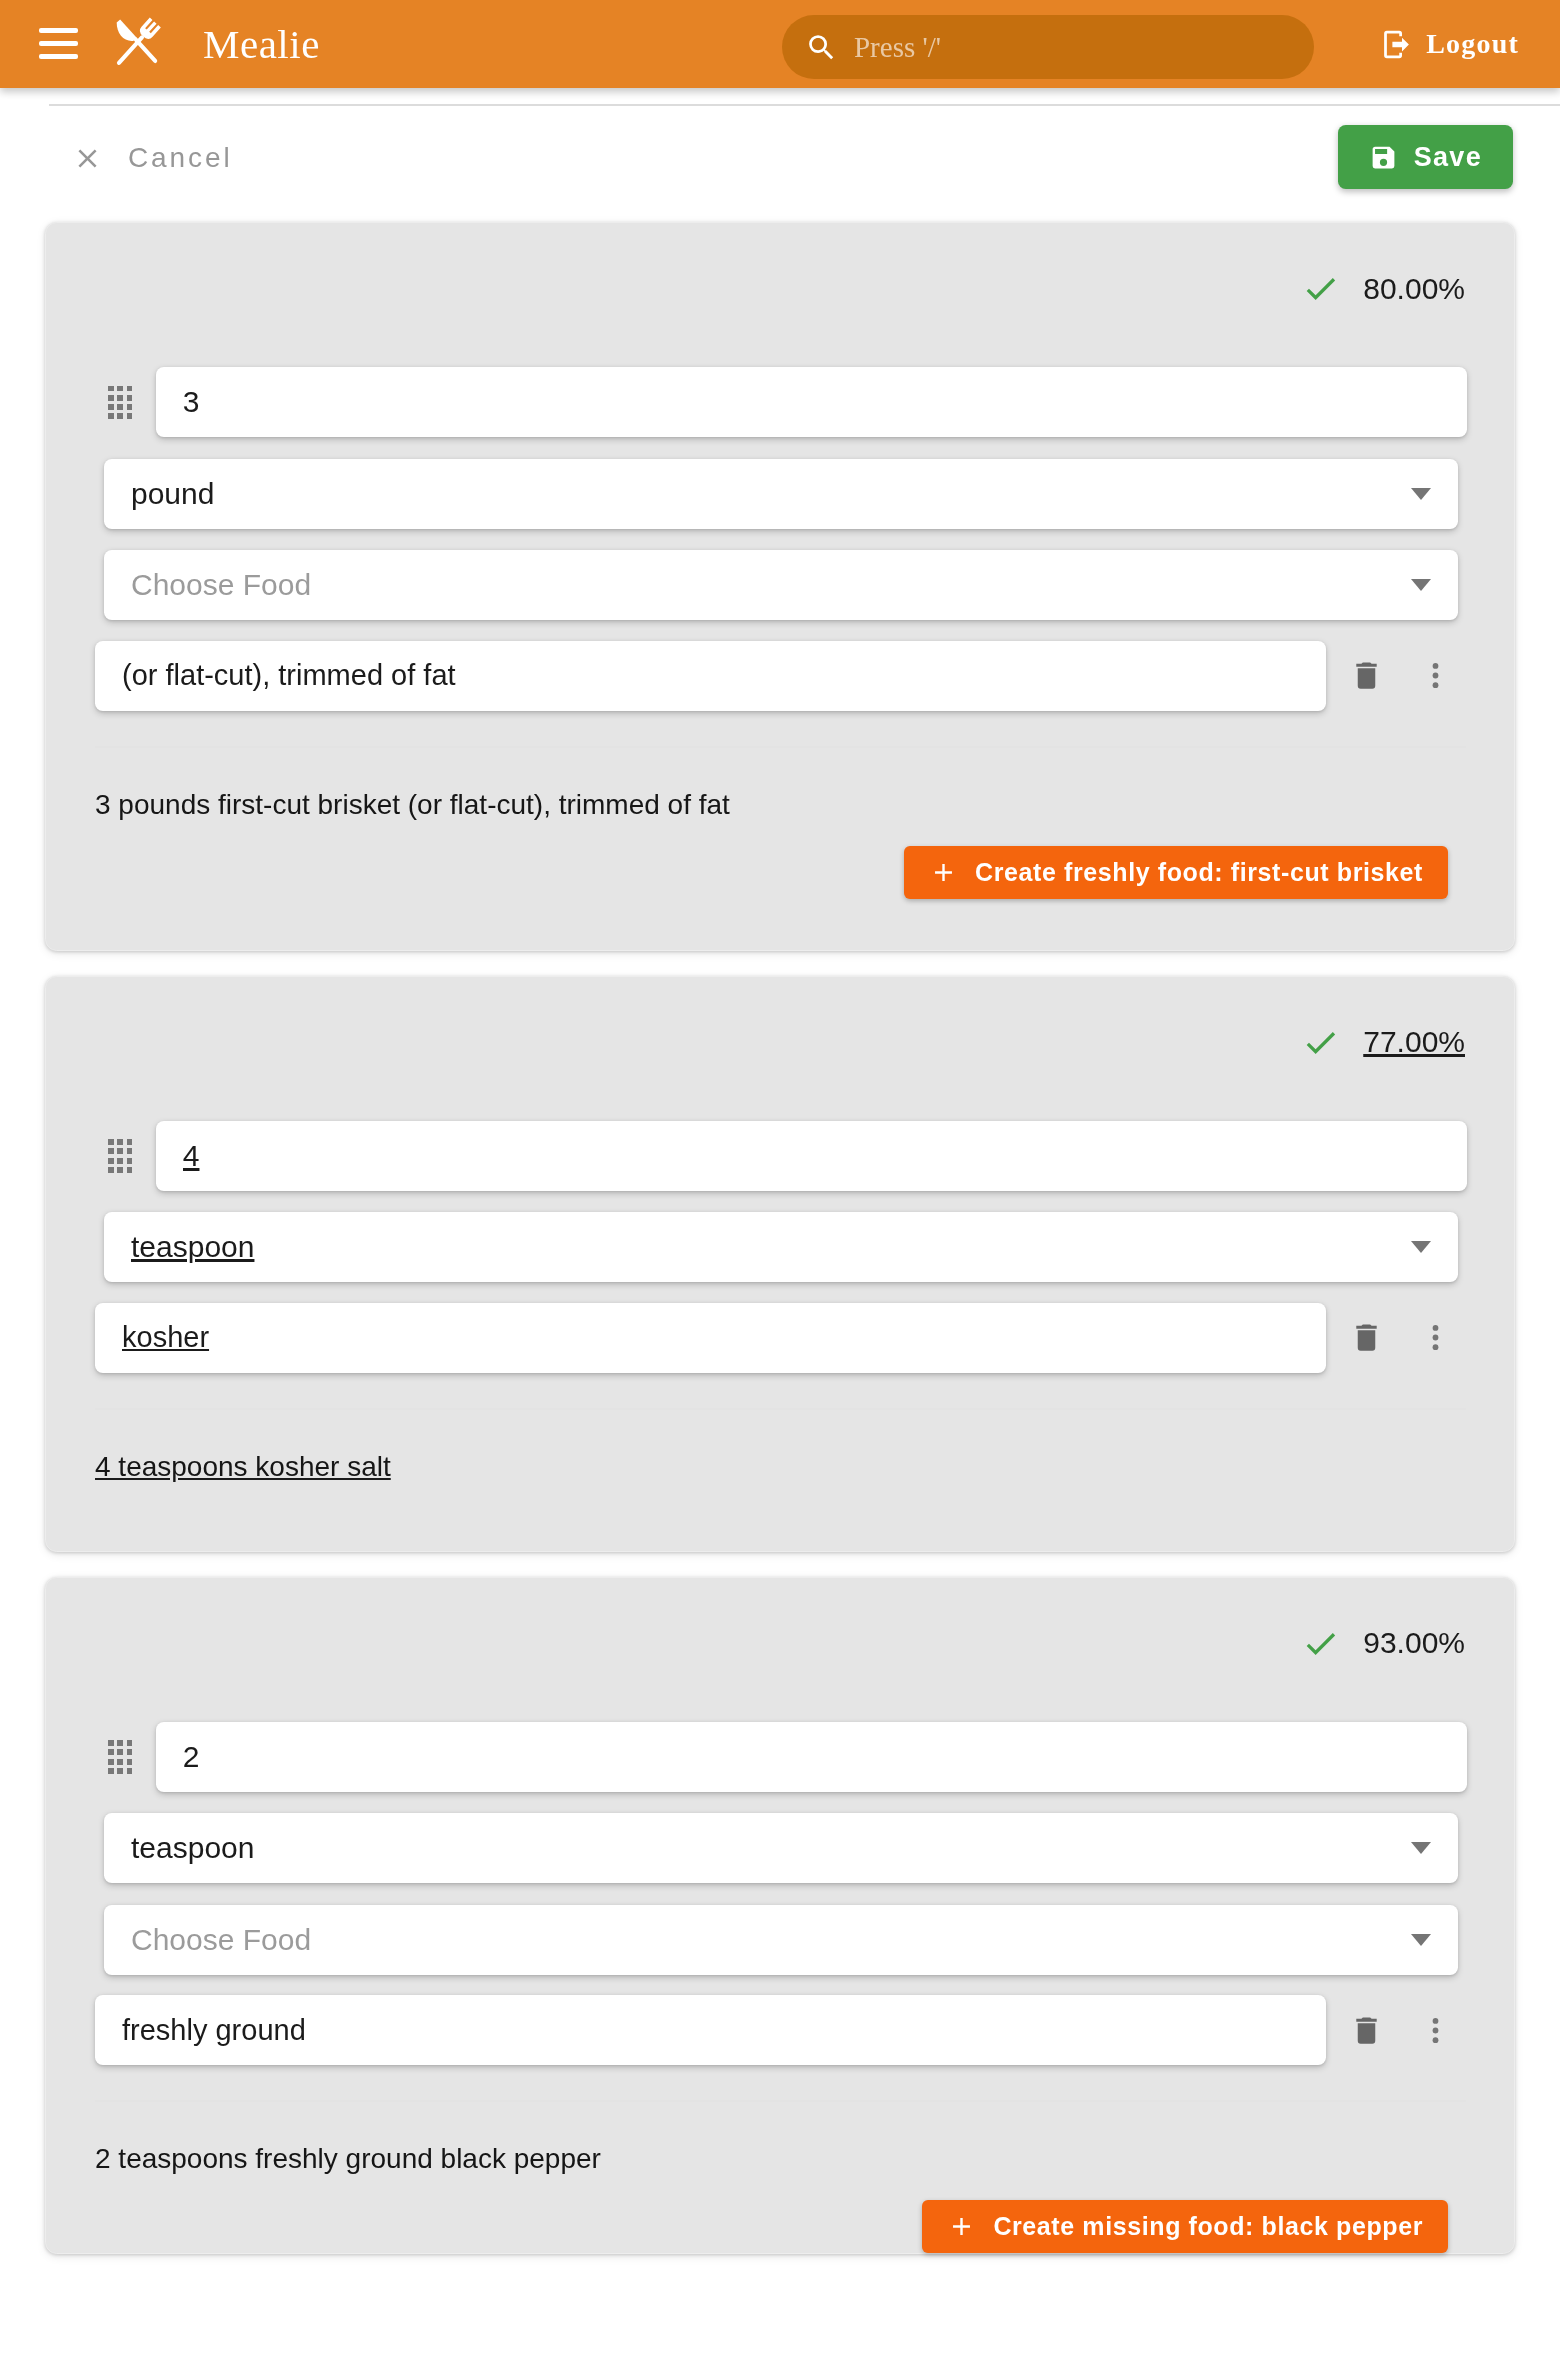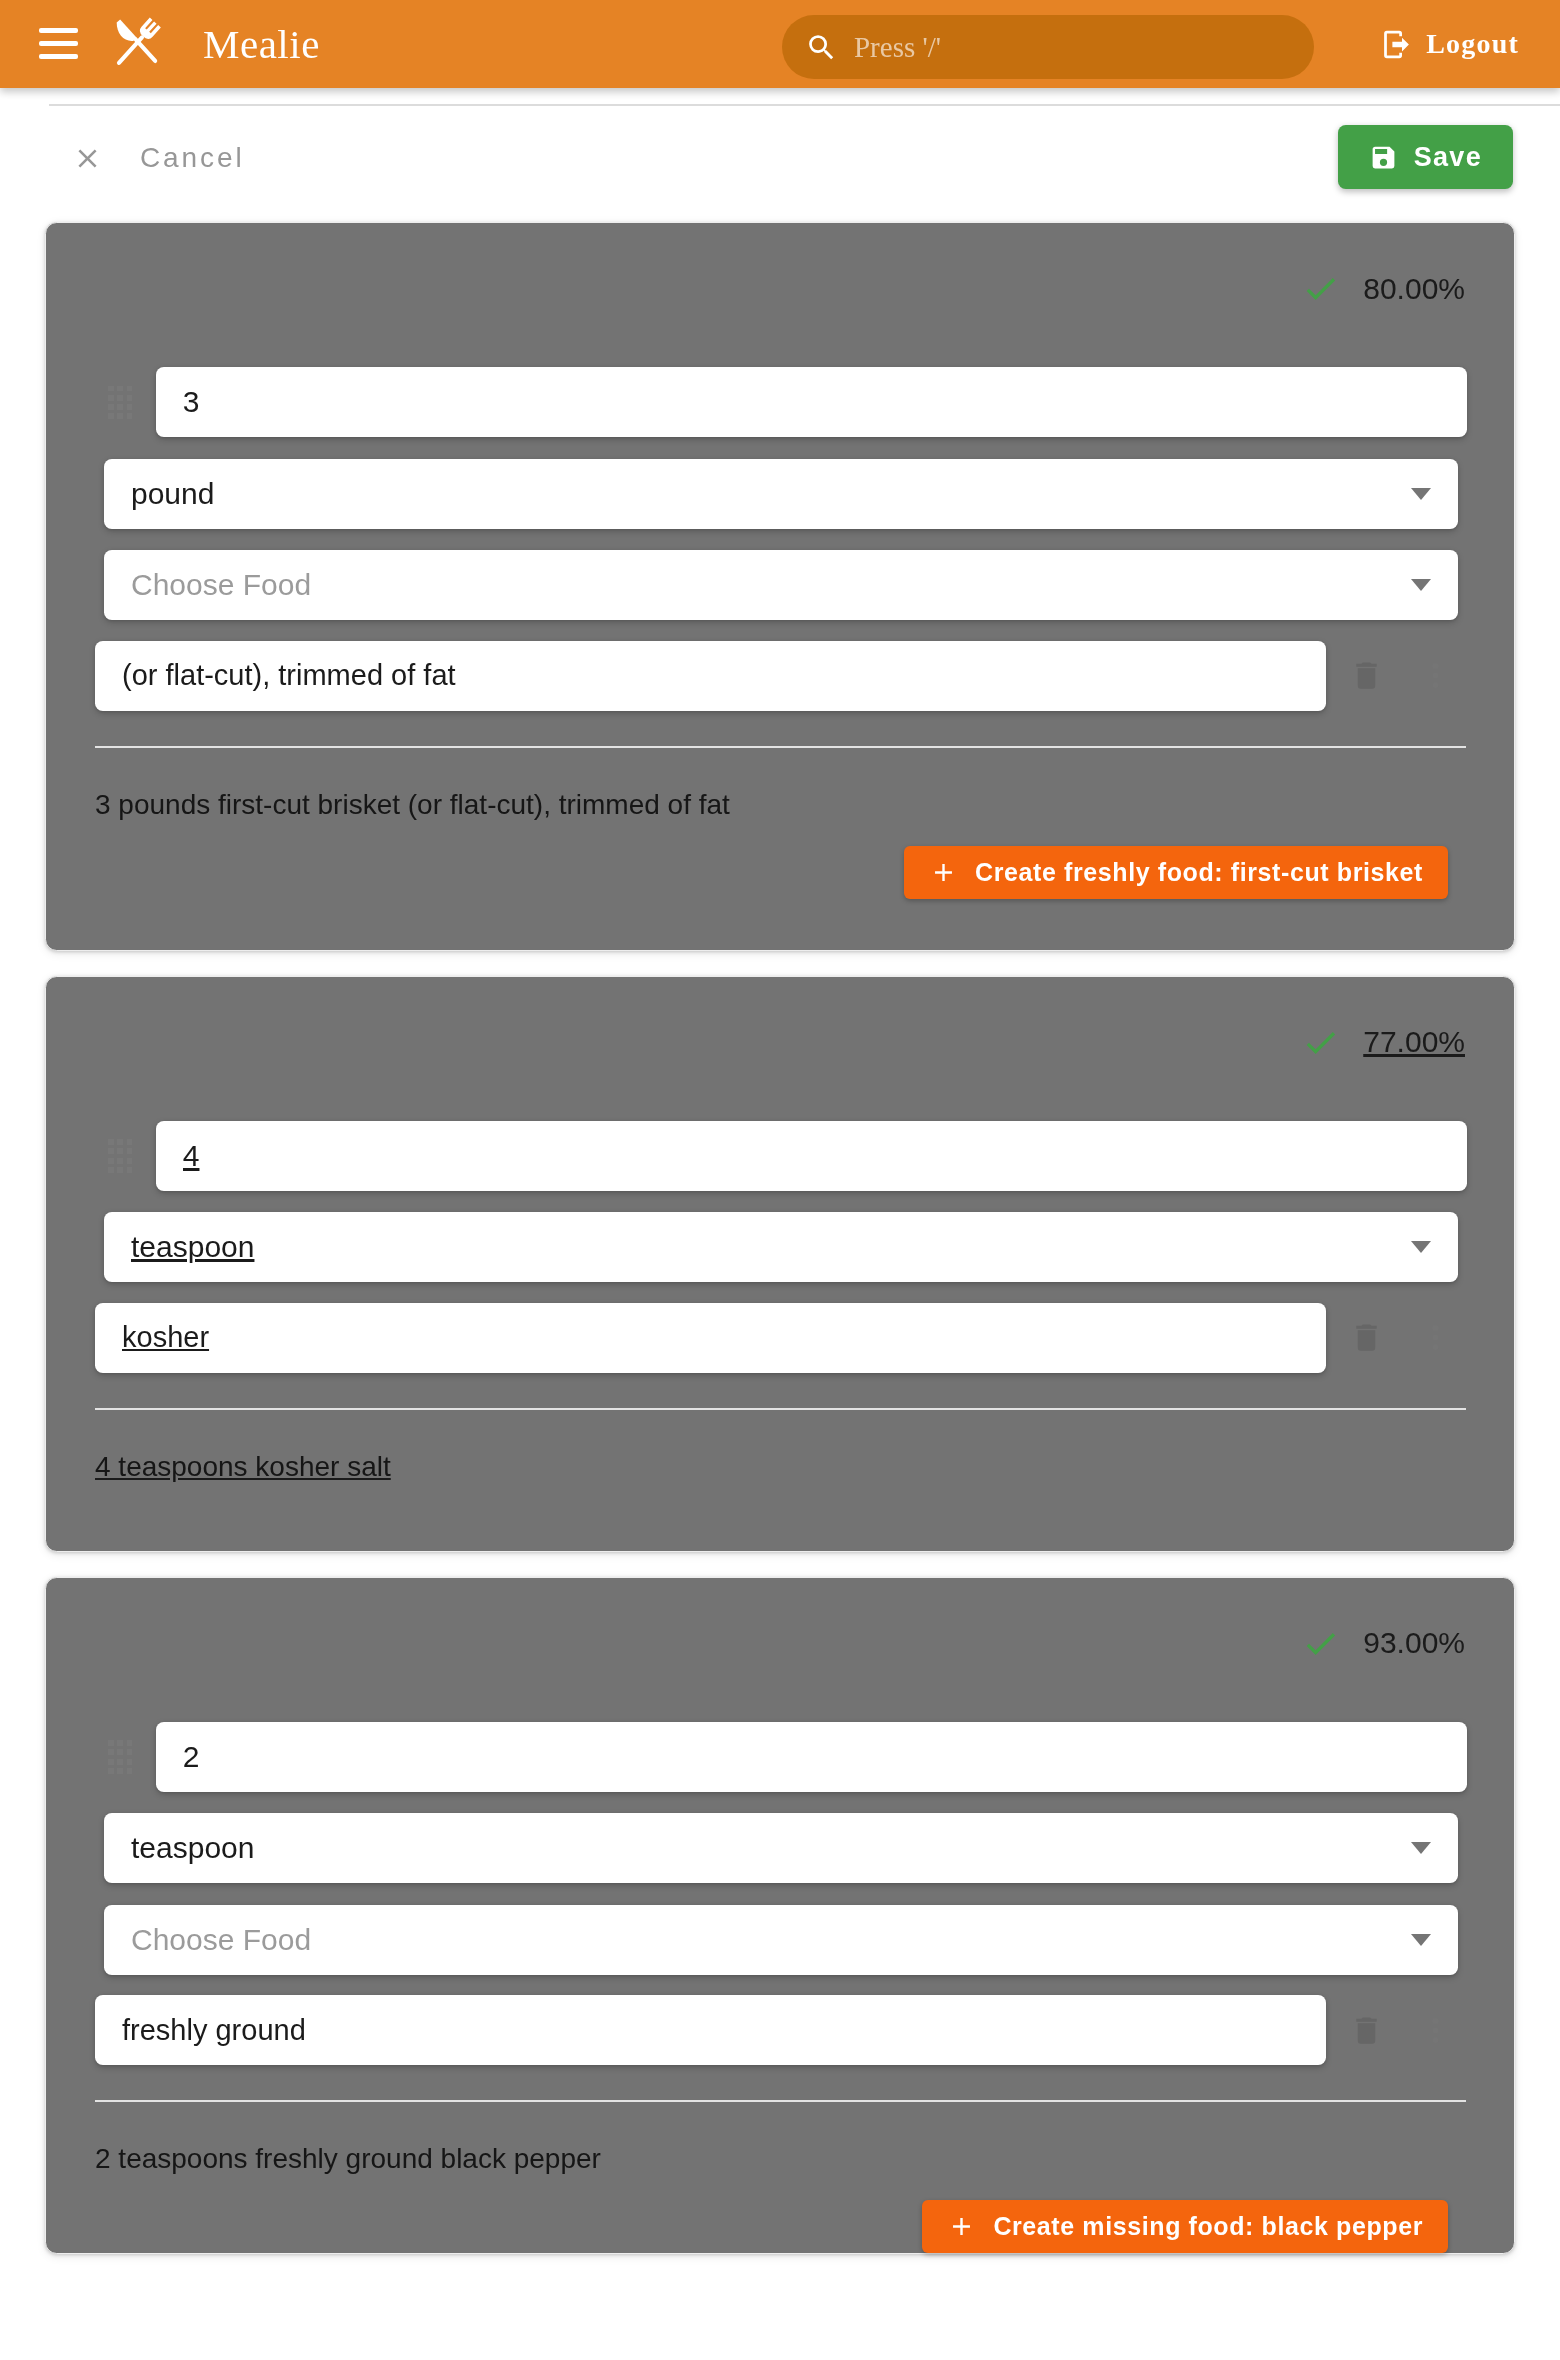--- a/index.html
+++ b/index.html
@@ -20,32 +20,32 @@
   .searchbar svg { flex:none; }
   .search-placeholder { margin-left:15.6px; font-size:29px; color:rgba(255,255,255,0.62); }
   .logout { position:absolute; right:41px; top:0; height:88px; display:flex;
     align-items:center; gap:13.7px; color:#fff; cursor:pointer; }
   .logout .lbl { font-size:28px; font-weight:600; letter-spacing:1.2px; }
 
   
   .top-divider { margin:15.6px 0 0 49px; border-top:2px solid #DCDCDC; }
   .toolbar { position:relative; height:66px; margin-top:19.5px; }
   .cancel-btn { position:absolute; left:72px; top:0; height:66px; display:flex;
-    align-items:center; gap:37px; color:#979797; cursor:pointer; }
+    align-items:center; gap:25px; color:#979797; cursor:pointer; }
   .cancel-btn .lbl { font-size:28px; font-weight:500; letter-spacing:2.9px; }
   .action-btns { position:absolute; right:47px; top:0; display:flex; gap:15.6px; }
   .btn { height:64px; border:none; border-radius:7.8px; display:flex; align-items:center;
     gap:15.6px; color:#fff; font-family:inherit; font-size:27px; font-weight:600;
     letter-spacing:1.3px; cursor:pointer; box-shadow:0 2.9px 5.9px rgba(0,0,0,0.25); }
   .btn-parse { background:#1976D2; padding:0 33px; }
   .btn-save  { background:#43A047; padding:12px 31px; }
 
   
   .cards { margin:31px 45px 0; }
-  .card { background:#737373; border-radius:11.7px; border:1px solid #EDEDED;
+  .card { background:#e5e5e5; border-radius:11.7px; border:1px solid #EDEDED;
     box-shadow:0 1px 3.9px rgba(0,0,0,0.18), 0 2.9px 9.8px rgba(0,0,0,0.08);
     margin-bottom:25px; }
   .card.pad-btn  { padding-bottom:51px; }
   .card.pad-text { padding-bottom:68px;text-decoration:underline; }
 
   .confidence-row { display:flex; justify-content:flex-end; align-items:center;
     gap:23.4px; padding:47px 49px 0 0; height:84px; }
   .confidence-val { font-size:30px; color:#1b1b1b; }
 
   .qty-row { display:flex; align-items:center; margin:60px 47px 0 62px; }

